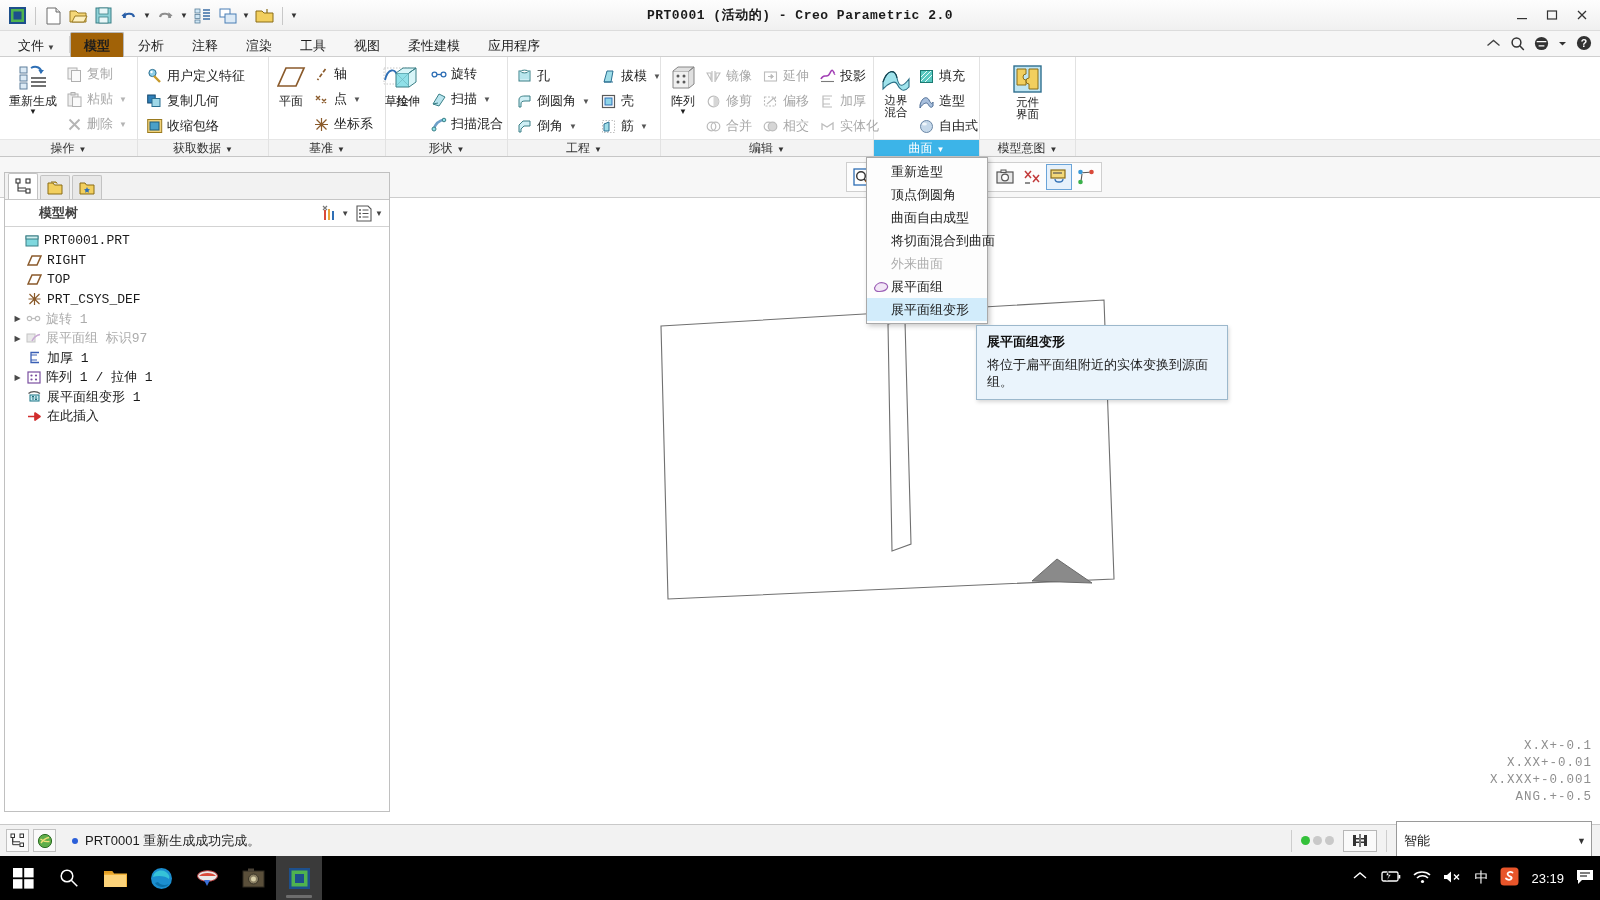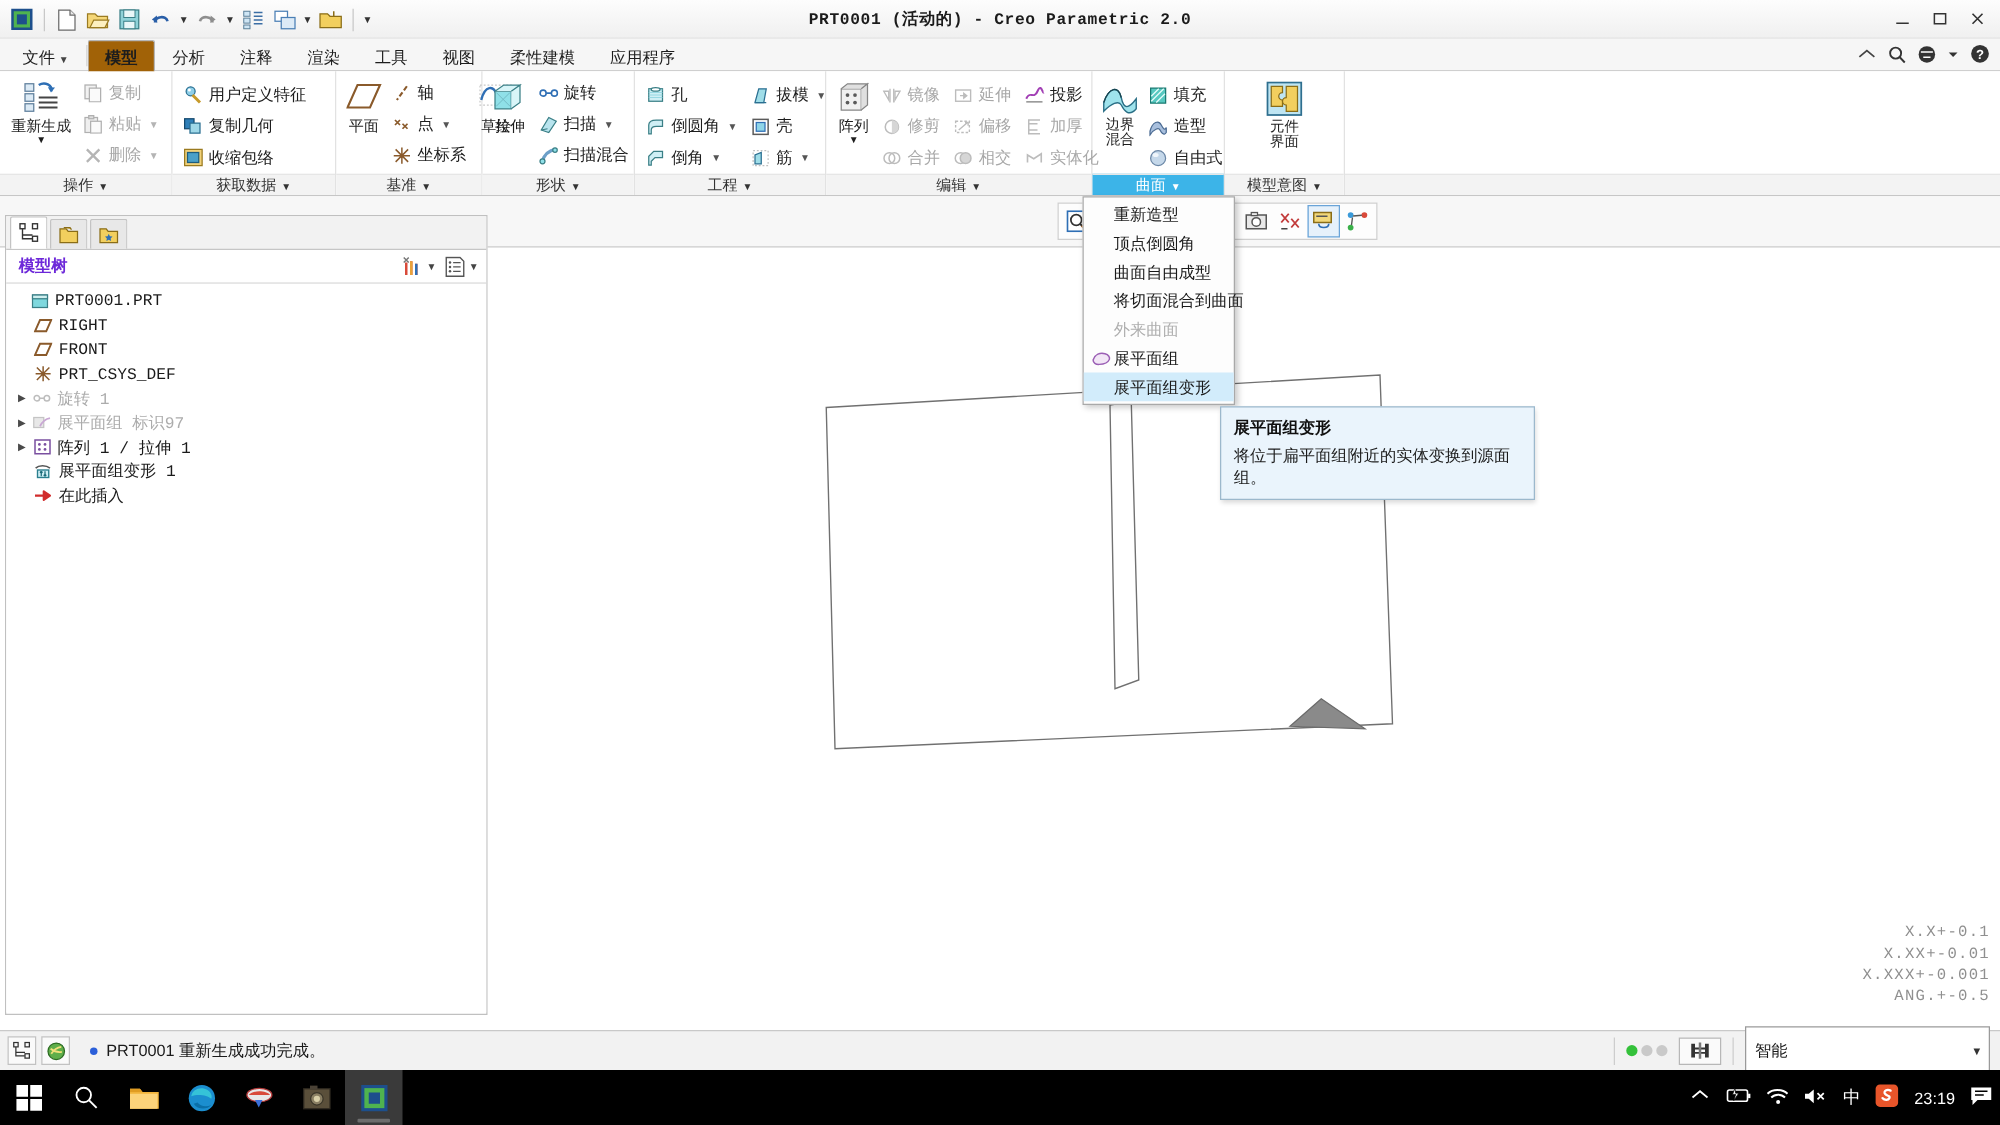--- a/index.html
+++ b/index.html
@@ -99,21 +99,21 @@
     position: absolute; left: 4px; top: 172px; width: 386px; height: 640px;
     background: #ffffff; border: 1px solid #c0c0c0;
   }
   .navtabs { height: 27px; display: flex; align-items: flex-end; background: #f2f2f2;
              border-bottom: 1px solid #c6c6c6; padding-left: 3px; gap: 2px; }
   .navtab { width: 30px; height: 24px; display: flex; align-items: center; justify-content: center;
             border: 1px solid #c3c3c3; border-bottom: none; background: #e8e8e8; border-radius: 2px 2px 0 0; }
   .navtab.active { background: #ffffff; height: 26px; position: relative; z-index: 2; }
   .treehdr { height: 27px; display: flex; align-items: center; padding: 0 6px 0 10px;
              border-bottom: 1px solid #d3d3d3; background: #fff; }
-  .treehdr .t { font-size: 13px; font-weight: bold; color: #6d28d9; }
+  .treehdr .t { font-size: 13px; font-weight: bold; color: #404040; margin-left: 24px; }
   .treehdr .sp { flex: 1; }
   .treehdr .hic { display: flex; align-items: center; gap: 2px; margin-left: 6px; }
   .treehdr .cdn { font-size: 8px; color: #444; }
   .tree { padding: 4px 0 0 0; height: 583px; overflow: hidden; background: #fff; }
   .trow { height: 19.5px; display: flex; align-items: center; font-size: 13px; color: #1a1a1a;
           padding-left: 4px; white-space: nowrap; }
   .trow.sup { color: #acacac; }
   .trow .exp { width: 13px; flex: 0 0 13px; display: flex; align-items: center; justify-content: center;
                font-size: 8px; color: #4a4a4a; }
   .trow .tic { width: 19px; flex: 0 0 19px; display: flex; align-items: center; justify-content: center; }
@@ -896,29 +896,29 @@
 
       <div class="trow" style="padding-left:20px">
         <span class="tic">
           <svg width="15" height="13" viewBox="0 0 15 13">
               <path d="M5 2h9l-4 9H1z" fill="none" stroke="#8a5a2b" stroke-width="1.5"></path>
             </svg>
         </span>
         <span class="tx">RIGHT</span>
       </div>
 
-
       <div class="trow" style="padding-left:20px">
         <span class="tic">
           <svg width="15" height="13" viewBox="0 0 15 13">
               <path d="M5 2h9l-4 9H1z" fill="none" stroke="#8a5a2b" stroke-width="1.5"></path>
             </svg>
         </span>
-        <span class="tx">FRONT</span>
-      </div>
+        <span class="tx">TOP</span>
+      </div>
+
 
       <div class="trow" style="padding-left:20px">
         <span class="tic">
           <svg width="15" height="14" viewBox="0 0 15 14">
               <path d="M7.5 1v12M1.5 7h12M2.5 2l10 10M12.5 2l-10 10" stroke="#8a5a2b" stroke-width="1.2"></path>
             </svg>
         </span>
         <span class="tx">PRT_CSYS_DEF</span>
       </div>
 
@@ -938,20 +938,29 @@
         <span class="exp">▶</span>
         <span class="tic">
           <svg width="15" height="13" viewBox="0 0 15 13">
               <rect x="1" y="2" width="8" height="8" fill="#e8e8e8" stroke="#c4c4c4"></rect>
               <path d="M6 9C8 5 11 3 14 2.5" stroke="#c9a8d4" stroke-width="1.4" fill="none"></path>
             </svg>
         </span>
         <span class="tx">展平面组 标识97</span>
       </div>
 
+      <div class="trow" style="padding-left:20px">
+        <span class="tic">
+          <svg width="14" height="13" viewBox="0 0 14 13">
+              <path d="M11 1.5H3v10h8" stroke="#3a5fb5" stroke-width="1.3" fill="none"></path>
+              <path d="M3 4h6M3 9h6" stroke="#3a5fb5" stroke-width="1"></path>
+            </svg>
+        </span>
+        <span class="tx">加厚 1</span>
+      </div>
 
       <div class="trow" style="padding-left:6px">
         <span class="exp">▶</span>
         <span class="tic">
           <svg width="14" height="13" viewBox="0 0 14 13">
               <rect x="1" y="1" width="12" height="11" fill="#fff" stroke="#7a4fa0" stroke-width="1.2"></rect>
               <circle cx="4.5" cy="4.5" r="1.1" fill="#7a4fa0"></circle>
               <circle cx="9" cy="4.5" r="1.1" fill="#7a4fa0"></circle>
               <circle cx="4.5" cy="8.5" r="1.1" fill="#7a4fa0"></circle>
               <circle cx="9" cy="8.5" r="1.1" fill="#7a4fa0"></circle>

